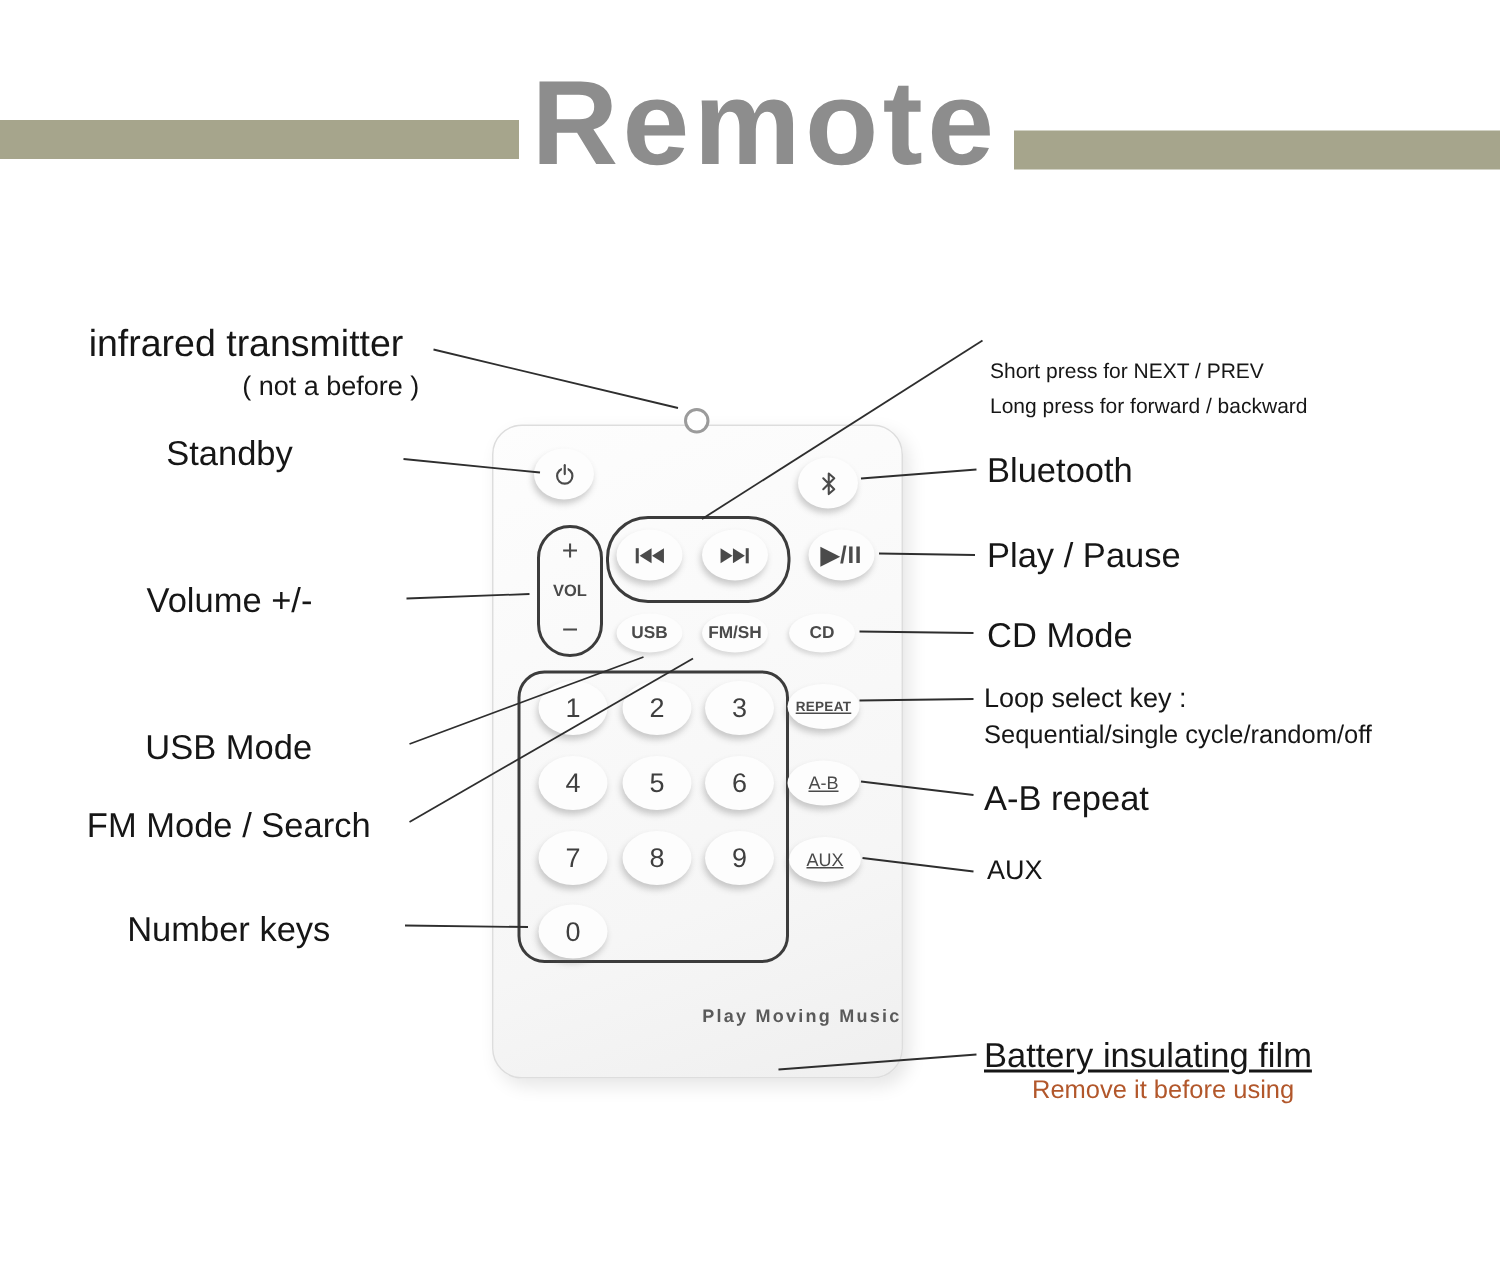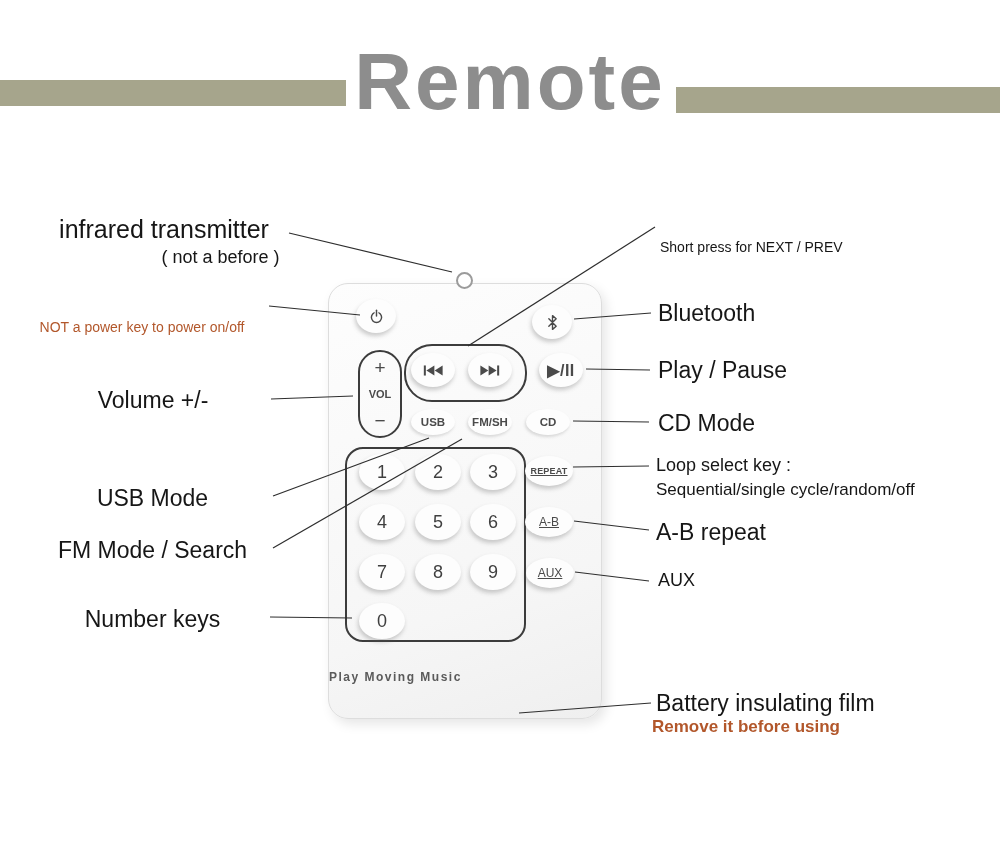--- a/index.html
+++ b/index.html
@@ -54,21 +54,21 @@
   .mode{width:44px;height:26px;font-size:11.5px;font-weight:bold;
         box-shadow:-1px 2px 3px rgba(100,100,100,.22);}
   .m-usb{left:82px;top:125px}.m-fm{left:139px;top:125px}.m-cd{left:197px;top:125px}
   .transport-btn{width:44px;height:34px;}
   .t-prev{left:82px;top:69px}.t-next{left:139px;top:69px}
   .t-play{left:210px;top:69px;font-size:16px;font-weight:bold;letter-spacing:.5px;}
   .round-btn{width:40px;height:34px;}
   .b-power{left:27px;top:15px}
   .b-bt{left:203px;top:21px}
   .brand{
-    position:absolute;left:0;right:0;top:386px;text-align:left;
+    position:absolute;left:0;right:0;top:386px;text-align:right;
     font-size:12px;font-weight:bold;letter-spacing:1.5px;color:#5a5a5a;
   }
   
   .callouts{position:absolute;left:0;top:0;z-index:3;pointer-events:none;}
   .callouts line{stroke:#2e2e2e;stroke-width:1.2;}
   
   .ann{position:absolute;line-height:1.15;}
   .ann-r{text-align:center;}
   .big{font-size:23px;}
   .a-infrared{left:40px;top:215px;width:248px;font-size:25px;}
@@ -80,22 +80,22 @@
   .a-fm{left:40px;top:537px;width:225px;}
   .a-numkeys{left:40px;top:606px;width:225px;}
   .a-shortpress{left:660px;top:207px;font-size:14px;line-height:23px;margin-top:29px;}
   .a-bluetooth{left:658px;top:300px;}
   .a-playpause{left:658px;top:357px;}
   .a-cdmode{left:658px;top:410px;}
   .a-loop{left:656px;top:455px;font-size:18px;}
   .a-loop-sub{left:656px;top:480px;font-size:17px;text-align:center;}
   .a-abrepeat{left:656px;top:519px;}
   .a-aux{left:658px;top:570px;font-size:18px;}
-  .a-battery{left:656px;top:690px;}
-  .a-battery-note{left:652px;top:717px;font-size:17px;color:#b2572b;font-weight:bold;}
+  .a-battery{left:656px;top:690px;text-decoration:underline;}
+  .a-battery-note{left:688px;top:717px;font-size:17px;color:#b2572b;}
 </style>
 </head>
 <body>
 
 <div class="canvas">
 
   <div class="bar bar-left"></div>
   <div class="page-title">Remote</div>
   <div class="bar bar-right"></div>
 
@@ -179,29 +179,30 @@
     <line x1="273" y1="548" x2="462" y2="439"></line>
     <line x1="574" y1="521" x2="649" y2="530"></line>
     <line x1="575" y1="572" x2="649" y2="581"></line>
     <line x1="270" y1="617" x2="352" y2="618"></line>
     <line x1="519" y1="713" x2="651" y2="703"></line>
   </svg>
 
   <div class="ann ann-r a-infrared">infrared transmitter</div>
   <div class="ann a-infrared-sub">( not a before )</div>
 
-  <div class="ann a-standby-note">NOT a power key to power on/off</div>
+  <div class="ann ann-r big a-standby">Standby</div>
 
   <div class="ann ann-r big a-volume">Volume +/-</div>
   <div class="ann ann-r big a-usb">USB Mode</div>
   <div class="ann ann-r big a-numkeys">Number keys</div>
   <div class="ann ann-r big a-fm">FM Mode / Search</div>
 
   <div class="ann a-shortpress">
     <div>Short press for NEXT / PREV</div>
+    <div>Long press for forward / backward</div>
   </div>
 
   <div class="ann big a-bluetooth">Bluetooth</div>
   <div class="ann big a-playpause">Play / Pause</div>
   <div class="ann big a-cdmode">CD Mode</div>
 
   <div class="ann a-loop">Loop select key :</div>
   <div class="ann a-loop-sub">Sequential/single cycle/random/off</div>
 
   <div class="ann big a-abrepeat">A-B repeat</div>

